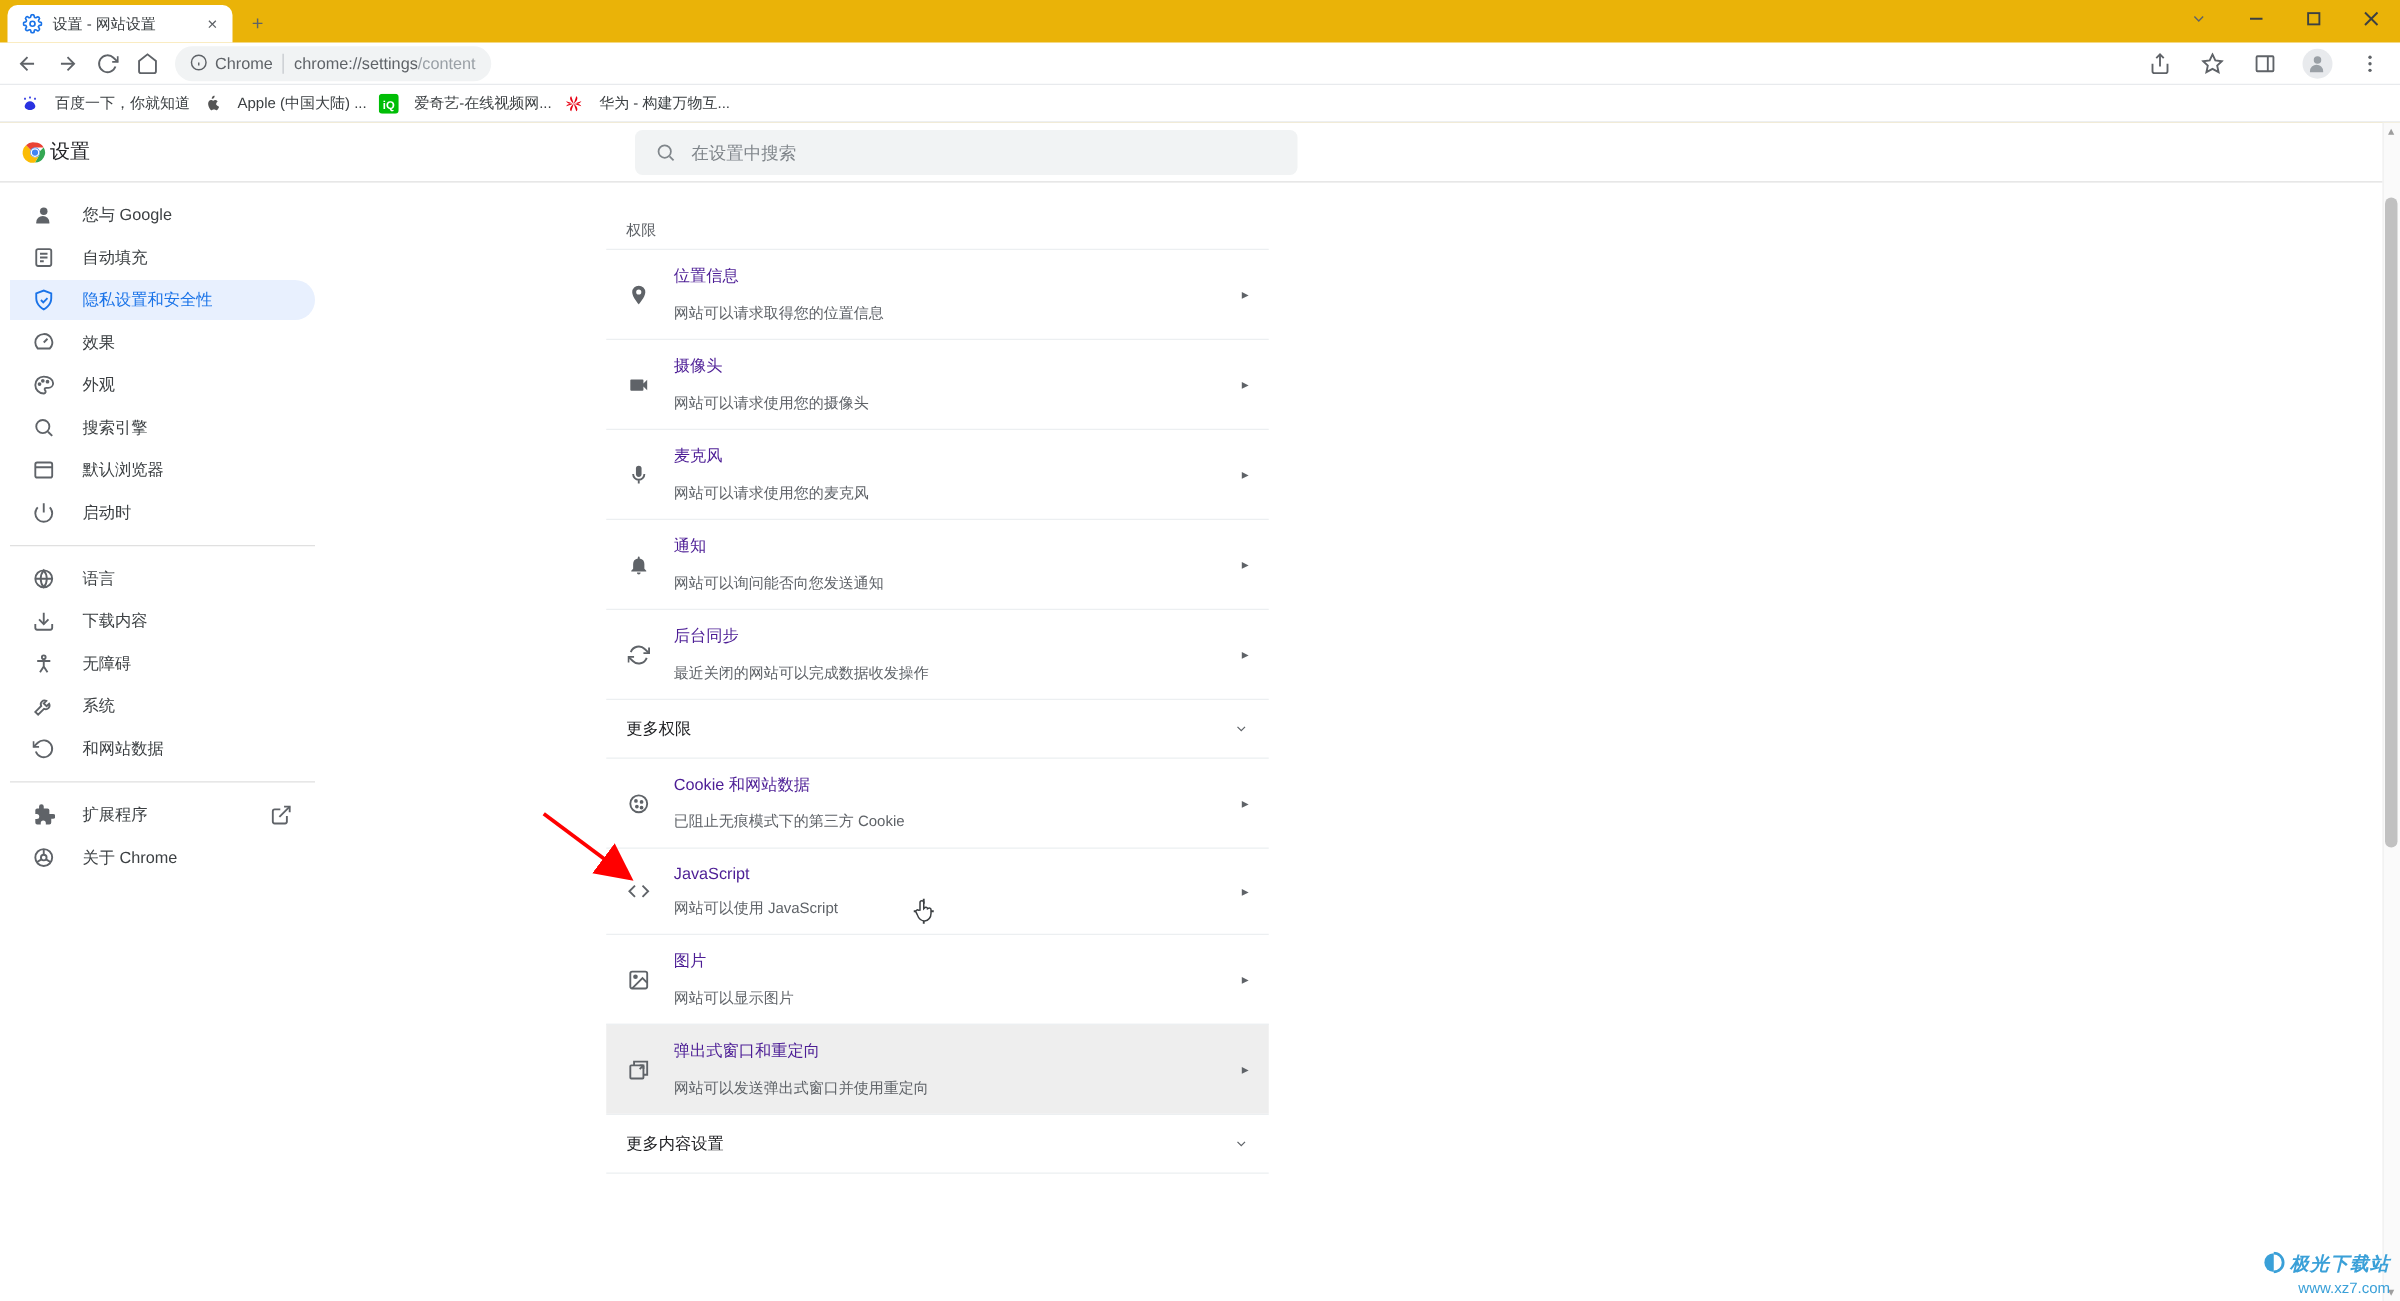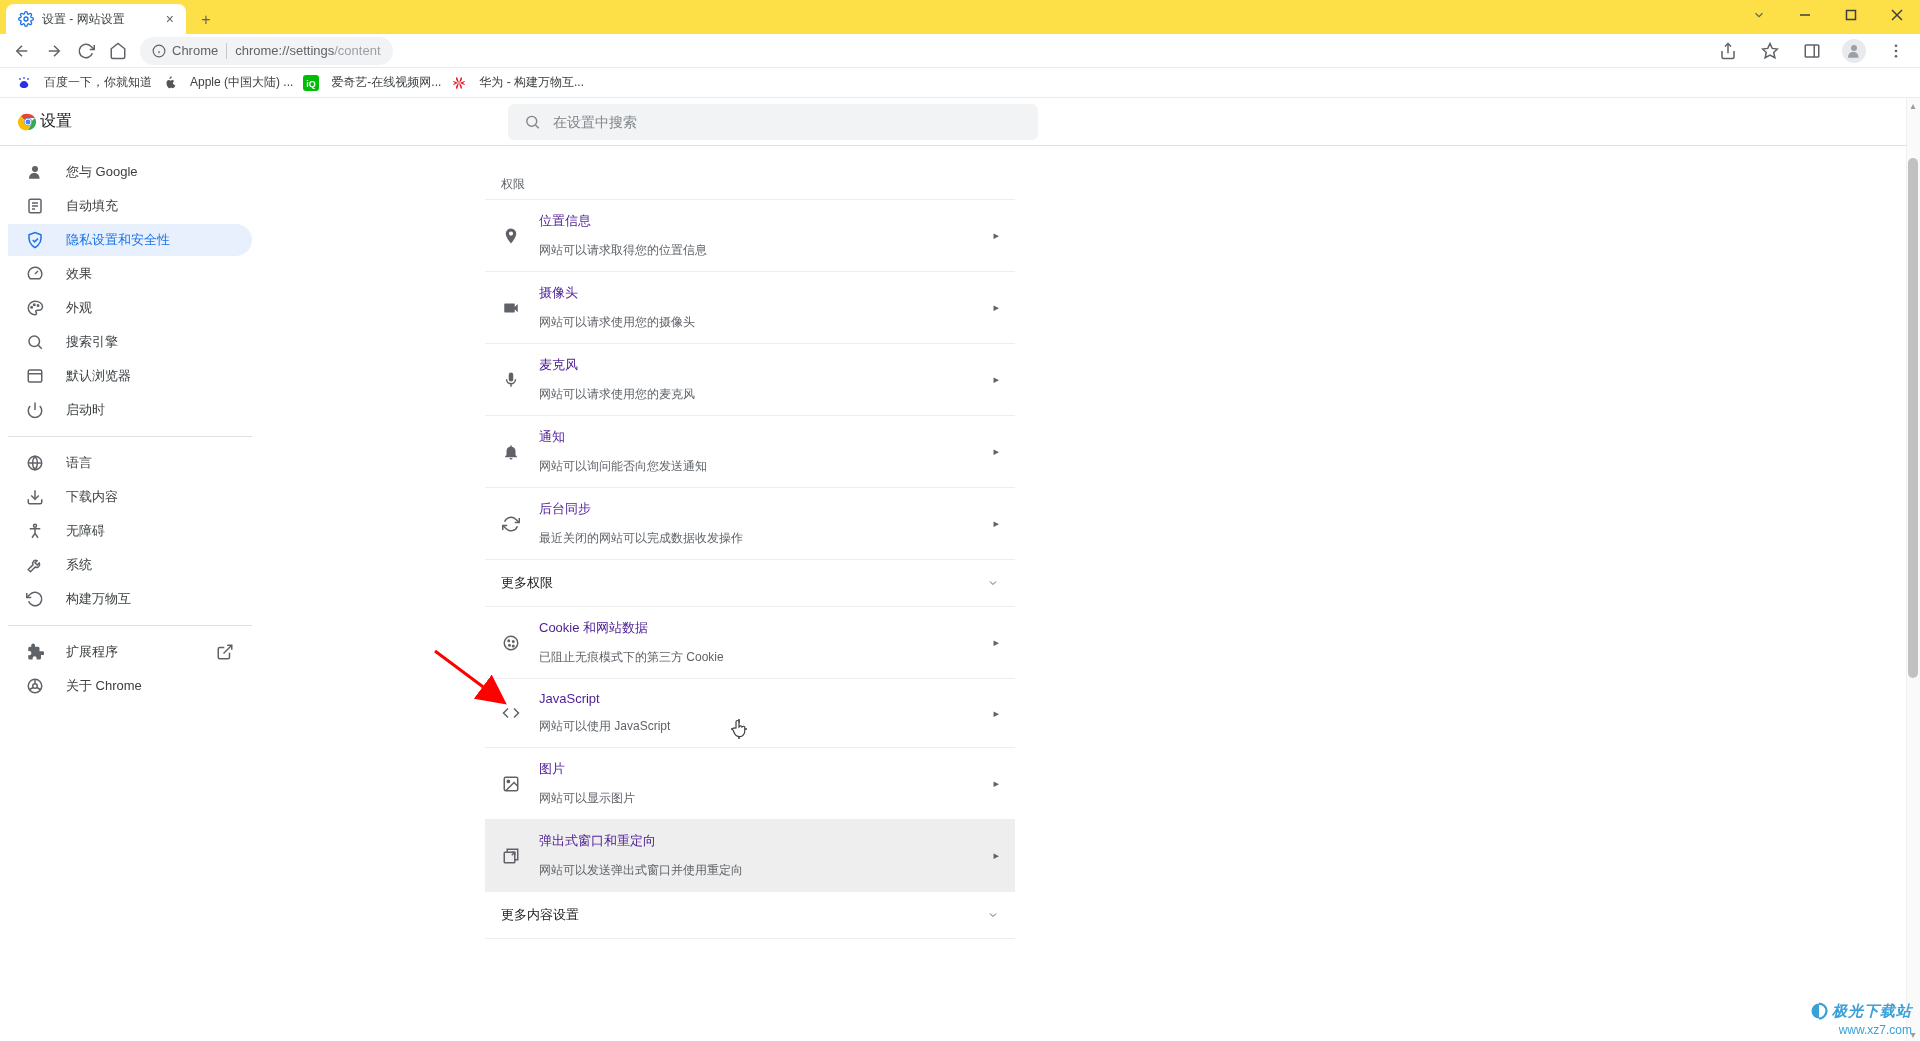--- a/index.html
+++ b/index.html
@@ -1,35 +1,35 @@
 <!DOCTYPE html>
 <html><head>
 <meta charset="utf-8">
 <style>
 * { margin: 0; padding: 0; box-sizing: border-box; font-family: "Segoe UI", "Microsoft YaHei", Arial, sans-serif; }
 body { background: #fff; overflow: hidden; }
 
 
-.browser-chrome { background: #fde047; }
+.browser-chrome { background: #eab308; }
 .tab-strip { display: flex; align-items: flex-end; height: 34px; padding-left: 6px; position: relative; }
 .tab { display: flex; align-items: center; gap: 8px; background: #fff; padding: 6px 12px; border-radius: 8px 8px 0 0; min-width: 180px; height: 30px; font-size: 12px; color: #3c4043; }
 .tab svg.favicon { width: 16px; height: 16px; }
 .tab .tab-title { flex: 1; white-space: nowrap; overflow: hidden; text-overflow: ellipsis; }
 .tab .tab-close { color: #5f6368; font-size: 14px; cursor: pointer; }
 .new-tab { width: 28px; height: 28px; display: flex; align-items: center; justify-content: center; color: #5f6368; font-size: 16px; cursor: pointer; margin-left: 6px; }
 .window-controls { position: absolute; right: 0; top: 0; display: flex; }
 .win-btn { width: 46px; height: 30px; display: flex; align-items: center; justify-content: center; color: #3c4043; cursor: pointer; }
 .win-btn svg { width: 12px; height: 12px; }
 .win-sep { width:46px; height:30px; display:flex; align-items:center; justify-content:center; color:#5f6368;}
 
 .toolbar { display: flex; align-items: center; height: 34px; background: #fff; padding: 0 8px; gap: 4px; border-bottom: 1px solid #e8eaed; }
 .nav-btn { width: 28px; height: 28px; display: flex; align-items: center; justify-content: center; color: #5f6368; cursor: pointer; border-radius: 50%; }
 .nav-btn svg { width: 18px; height: 18px; }
 .addr-bar { flex: 0 0 auto; display: flex; align-items: center; height: 28px; background: #f1f3f4; border-radius: 14px; padding: 0 12px; gap: 8px; color: #5f6368; font-size: 13px; margin-left: 4px; }
-.addr-bar .site-info { display:flex; align-items:flex-end; gap:6px; }
+.addr-bar .site-info { display:flex; align-items:flex-start; gap:6px; }
 .addr-bar .divider { width:1px; height:16px; background:#c4c7cc; }
 .addr-url { color: #5f6368; }
 .addr-url .path { color: #9aa0a6; }
 .toolbar-spacer { flex:1; }
 .toolbar-right { display:flex; align-items:center; gap:10px; }
 .toolbar-right .ic { width:32px; height:32px; display:flex; align-items:center; justify-content:center; color:#5f6368; cursor:pointer; border-radius:50%; }
 .toolbar-right svg { width:18px; height:18px; }
 .avatar-circle { width:24px;height:24px;border-radius:50%;background:#e8eaed;display:flex;align-items:center;justify-content:center;color:#5f6368; }
 
 .bookmarks-bar { display: flex; align-items: center; height: 30px; background: #fff; padding: 0 10px; gap: 4px; border-bottom: 1px solid #e8eaed; font-size: 12px; color: #3c4043; }
@@ -345,21 +345,21 @@
         <svg viewBox="0 0 24 24" fill="none" stroke="#5f6368" stroke-width="2">
             <path d="M14.7 6.3a4 4 0 0 0-5.4 5.4L3 18l3 3 6.3-6.3a4 4 0 0 0 5.4-5.4L15 12l-3-3z"></path>
           </svg>
         <span>系统</span>
       </div>
       <div class="sidebar-item">
         <svg viewBox="0 0 24 24" fill="none" stroke="#5f6368" stroke-width="2">
             <polyline points="1 4 1 10 7 10"></polyline>
             <path d="M3.51 15a9 9 0 1 0 2.13-9.36L1 10"></path>
           </svg>
-        <span>构建万物互</span>
+        <span>和网站数据</span>
       </div>
       <div class="sidebar-divider"></div>
       <div class="sidebar-item">
         <svg viewBox="0 0 24 24" fill="#5f6368">
             <path d="M20 11h-2V7a2 2 0 0 0-2-2h-4V3a2.5 2.5 0 0 0-5 0v2H5a2 2 0 0 0-2 2v3.8h1.5a2.7 2.7 0 0 1 0 5.4H3V20a2 2 0 0 0 2 2h3.8v-1.5a2.7 2.7 0 0 1 5.4 0V22H18a2 2 0 0 0 2-2v-4h2a2.5 2.5 0 0 0 0-5z"></path>
           </svg>
         <span>扩展程序</span>
         <svg class="ext-link-icon" width="14" height="14" viewBox="0 0 24 24" fill="none" stroke="#5f6368" stroke-width="2">
             <path d="M18 13v6a2 2 0 0 1-2 2H5a2 2 0 0 1-2-2V8a2 2 0 0 1 2-2h6"></path>
             <polyline points="15 3 21 3 21 9"></polyline>

